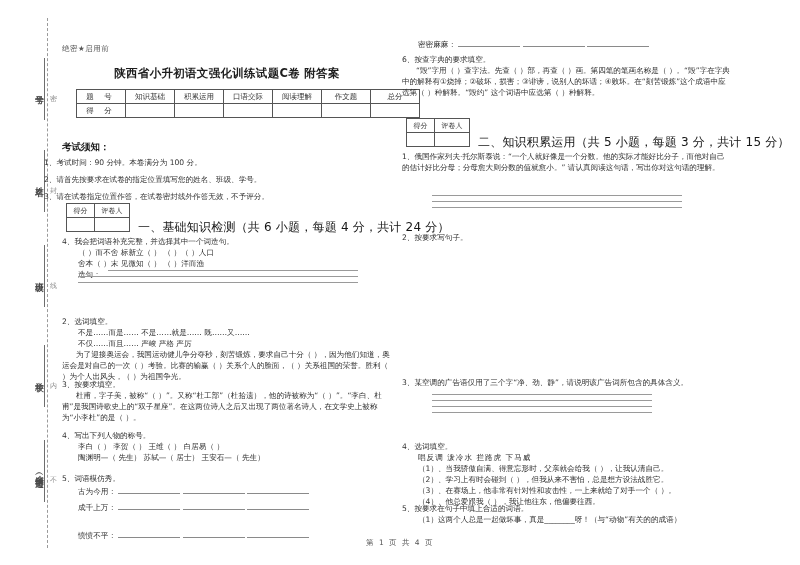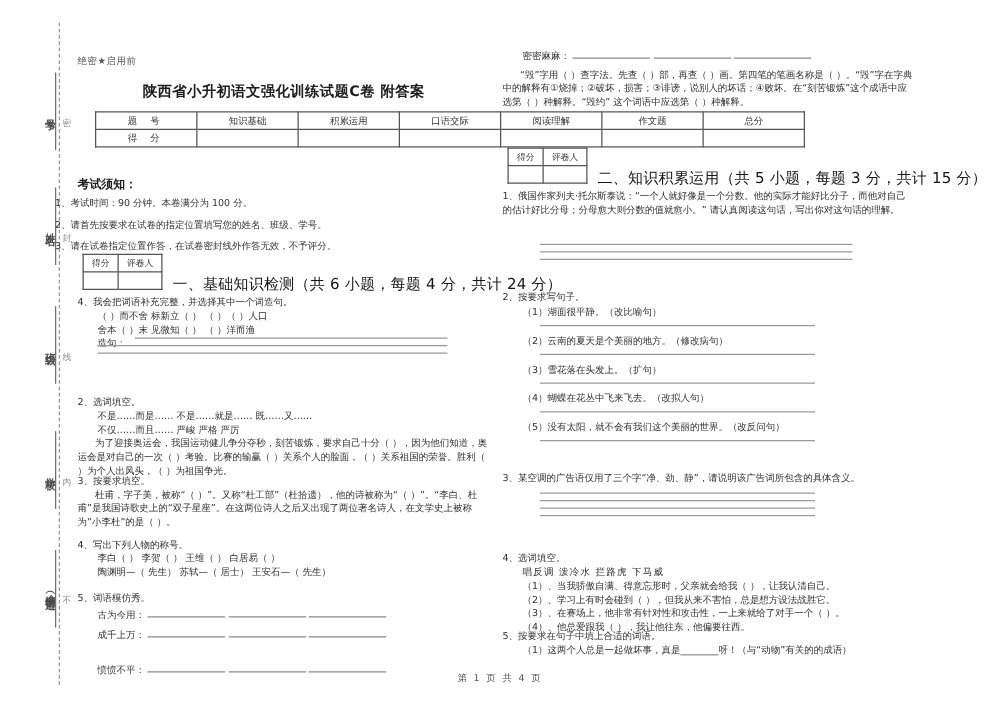--- a/index.html
+++ b/index.html
@@ -52,21 +52,21 @@
     letter-spacing:.3px;
   }
 
   
   .score-table{
     position:absolute;left:76px;top:89px;
     border-collapse:collapse;font-size:7.5px;color:#333;
   }
   .score-table td{
     border:1px solid #555;height:13px;text-align:center;
-    padding:0 18px;
+    padding:0 2px;
   }
   .score-table td.lbl{width:44px;letter-spacing:4px;}
   .score-table td.hd{width:44px;}
 
   .notice-title{
     position:absolute;left:62px;top:141px;
     font-size:9.5px;font-weight:bold;color:#1d1d1d;
   }
   .notice{
     position:absolute;left:44px;width:330px;
@@ -249,20 +249,21 @@
   <div class="q" style="left:402px;top:38px;">
     <span class="ind2">
       <span>密密麻麻：</span>
       <span class="blk" style="width:62px;"></span>
       <span class="blk" style="width:62px;"></span>
       <span class="blk" style="width:62px;"></span>
     </span>
   </div>
 
   <div class="q" style="left:402px;top:54px;">
+    <span class="ind1">6、按查字典的要求填空。</span>
     <span class="ind3">“毁”字用（    ）查字法。先查（    ）部，再查（    ）画。第四笔的笔画名称是（    ）。“毁”字在字典中的解释有①烧掉；②破坏，损害；③诽谤，说别人的坏话；④败坏。在“刻苦锻炼”这个成语中应选第（    ）种解释。“毁约” 这个词语中应选第（    ）种解释。</span>
   </div>
 
   <table class="grade-box" style="left:406px;top:118px;">
     <tbody>
         <tr>
       <td class="g1">得分</td>
       <td class="g2">评卷人</td>
     </tr>
     <tr class="blank">
@@ -277,32 +278,20 @@
     <span class="ind1">1、俄国作家列夫·托尔斯泰说：“一个人就好像是一个分数。他的实际才能好比分子，而他对自己的估计好比分母；分母愈大则分数的值就愈小。”  请认真阅读这句话，写出你对这句话的理解。</span>
   </div>
   <div class="q" style="left:402px;top:190px;">
     <span class="uline" style="width:250px;margin-left:30px;"></span>
     <span class="uline" style="width:250px;margin-left:30px;"></span>
     <span class="uline" style="width:250px;margin-left:30px;"></span>
   </div>
 
   <div class="q" style="left:402px;top:232px;">
     <span class="ind1">2、按要求写句子。</span>
-  </div>
-  <div class="q" style="left:402px;top:244px;">
-    <span class="ind2">（1）湖面很平静。（改比喻句）</span>
-    <span class="uline" style="width:220px;margin-left:30px;"></span>
-    <span class="ind2" style="margin-top:6px;">（2）云南的夏天是个美丽的地方。（修改病句）</span>
-    <span class="uline" style="width:220px;margin-left:30px;"></span>
-    <span class="ind2" style="margin-top:6px;">（3）雪花落在头发上。（扩句）</span>
-    <span class="uline" style="width:220px;margin-left:30px;"></span>
-    <span class="ind2" style="margin-top:6px;">（4）蝴蝶在花丛中飞来飞去。（改拟人句）</span>
-    <span class="uline" style="width:220px;margin-left:30px;"></span>
-    <span class="ind2" style="margin-top:6px;">（5）没有太阳，就不会有我们这个美丽的世界。（改反问句）</span>
-    <span class="uline" style="width:220px;margin-left:30px;"></span>
   </div>
 
   <div class="q" style="left:402px;top:377px;">
     <span class="ind1">3、某空调的广告语仅用了三个字“净、劲、静”，请说明该广告词所包含的具体含义。</span>
   </div>
   <div class="q" style="left:402px;top:389px;">
     <span class="uline" style="width:220px;margin-left:30px;"></span>
     <span class="uline" style="width:220px;margin-left:30px;"></span>
     <span class="uline" style="width:220px;margin-left:30px;"></span>
     <span class="uline" style="width:220px;margin-left:30px;"></span>

